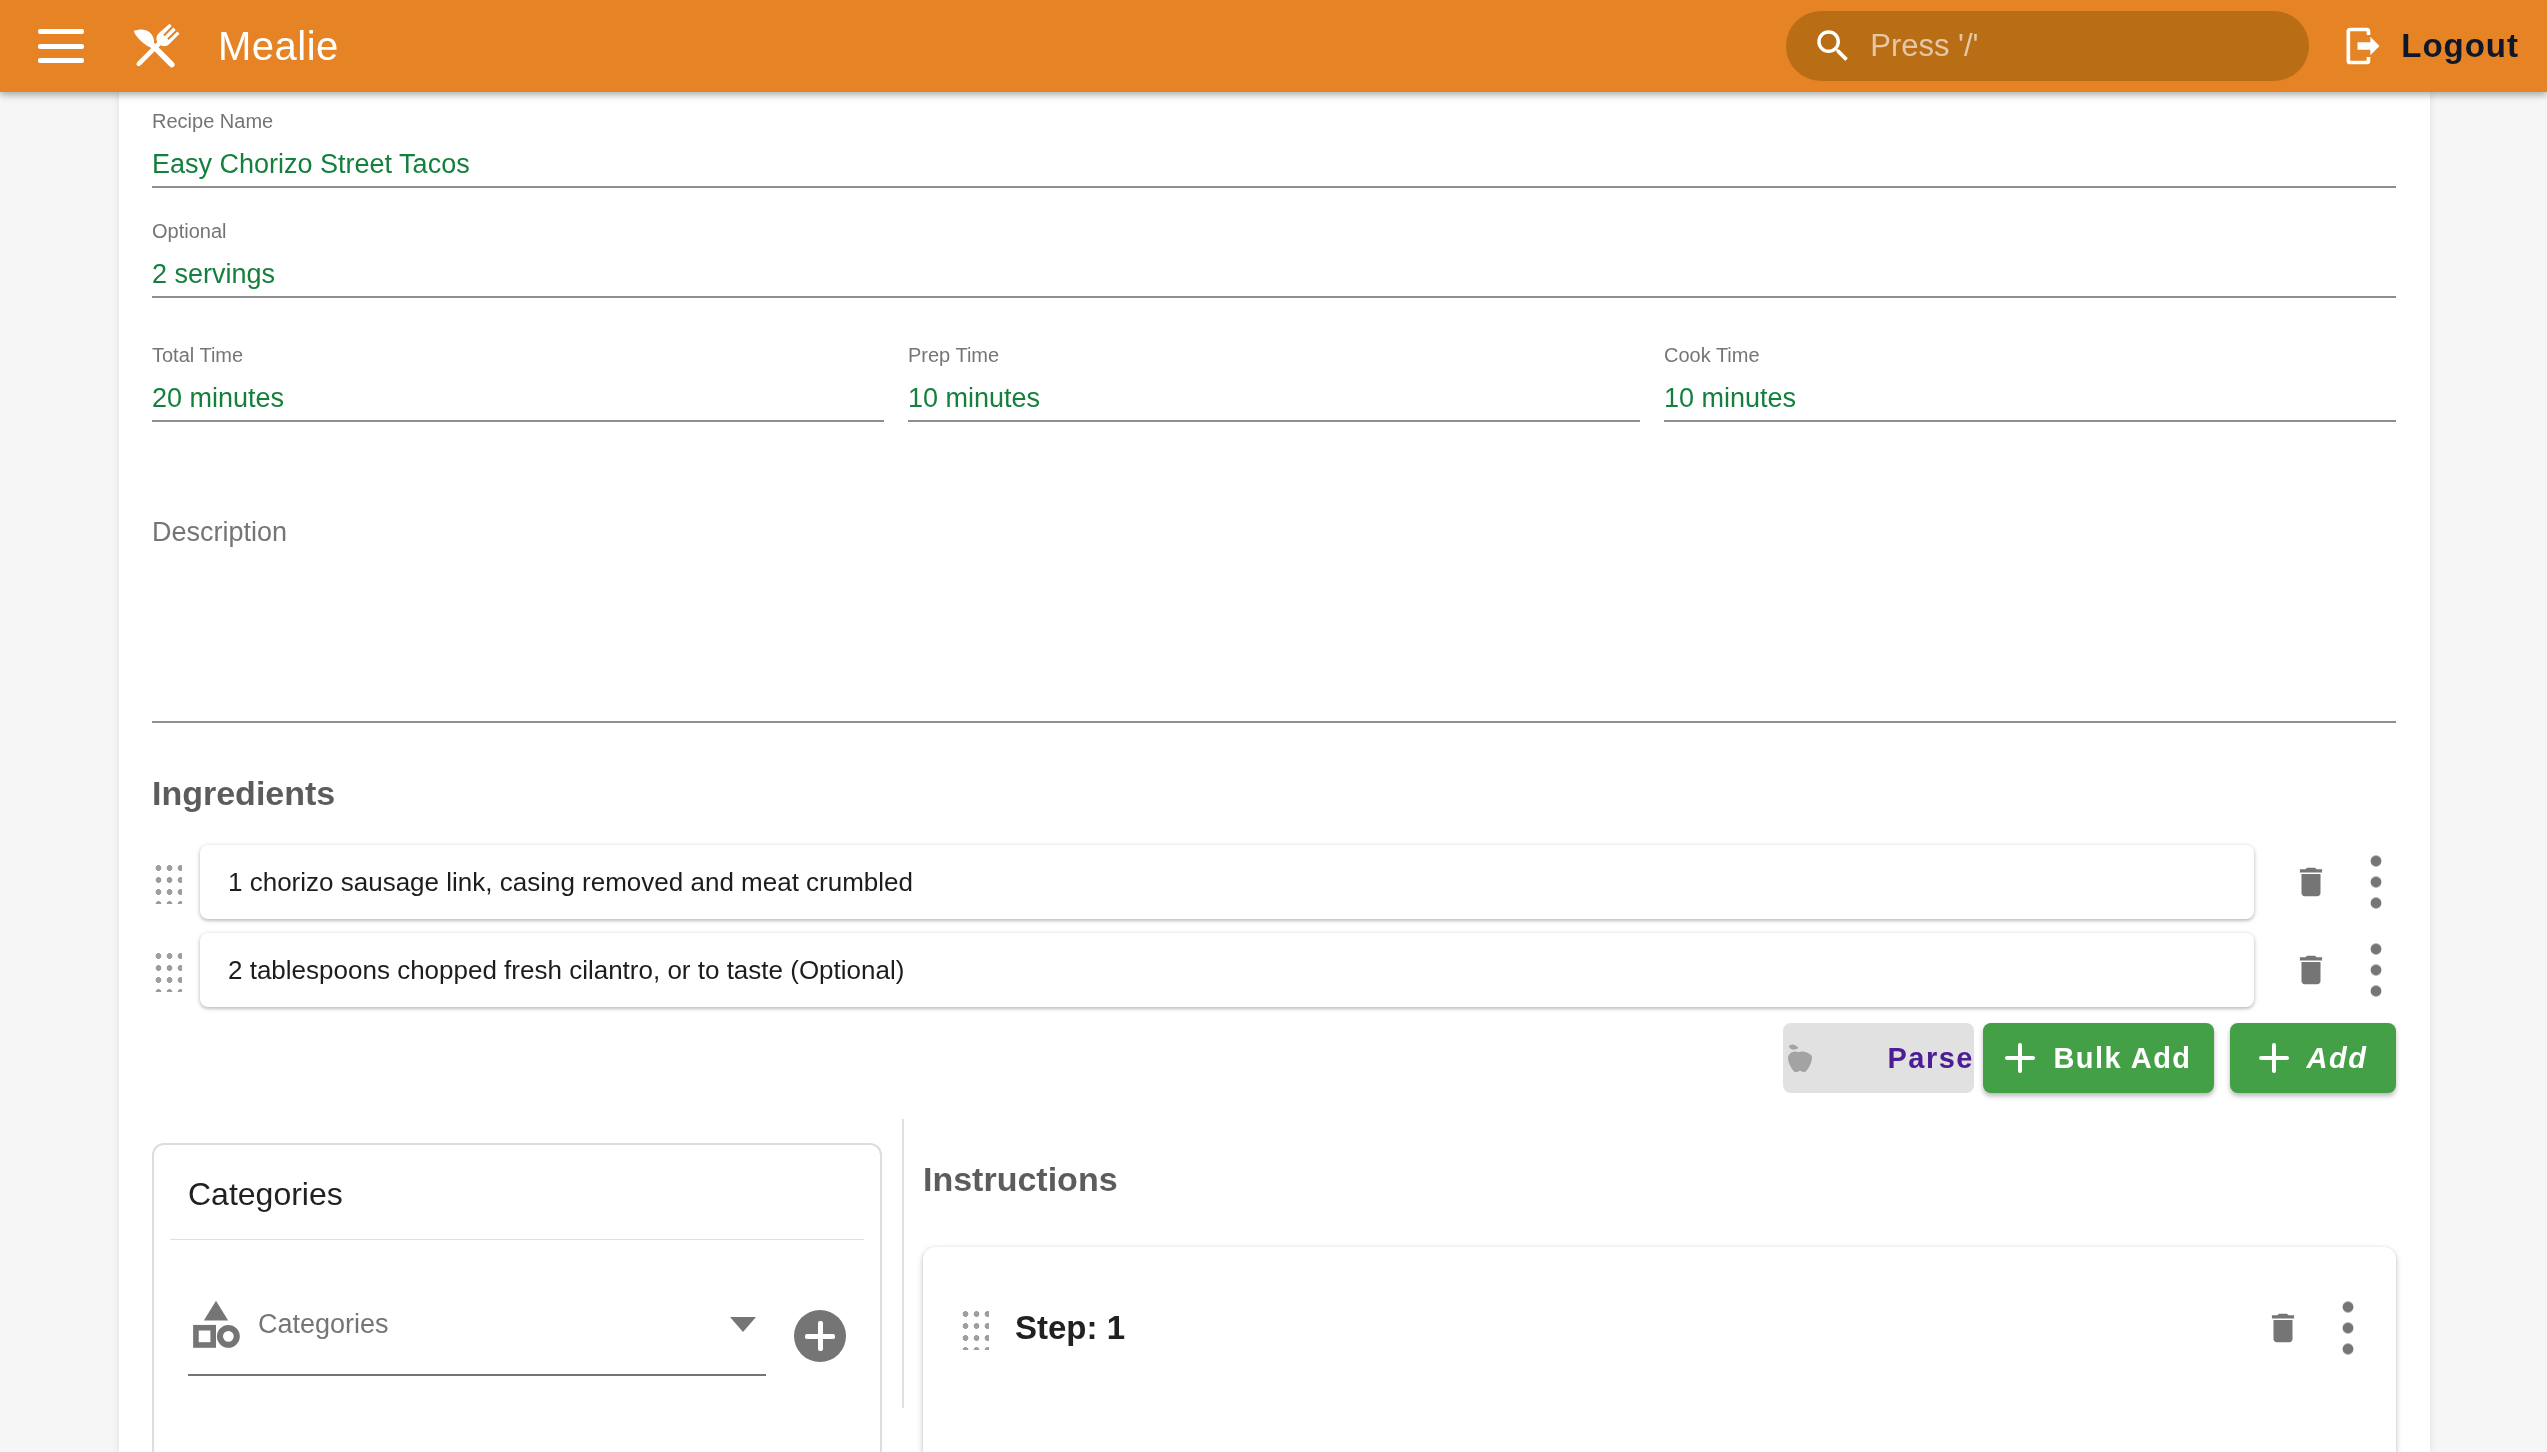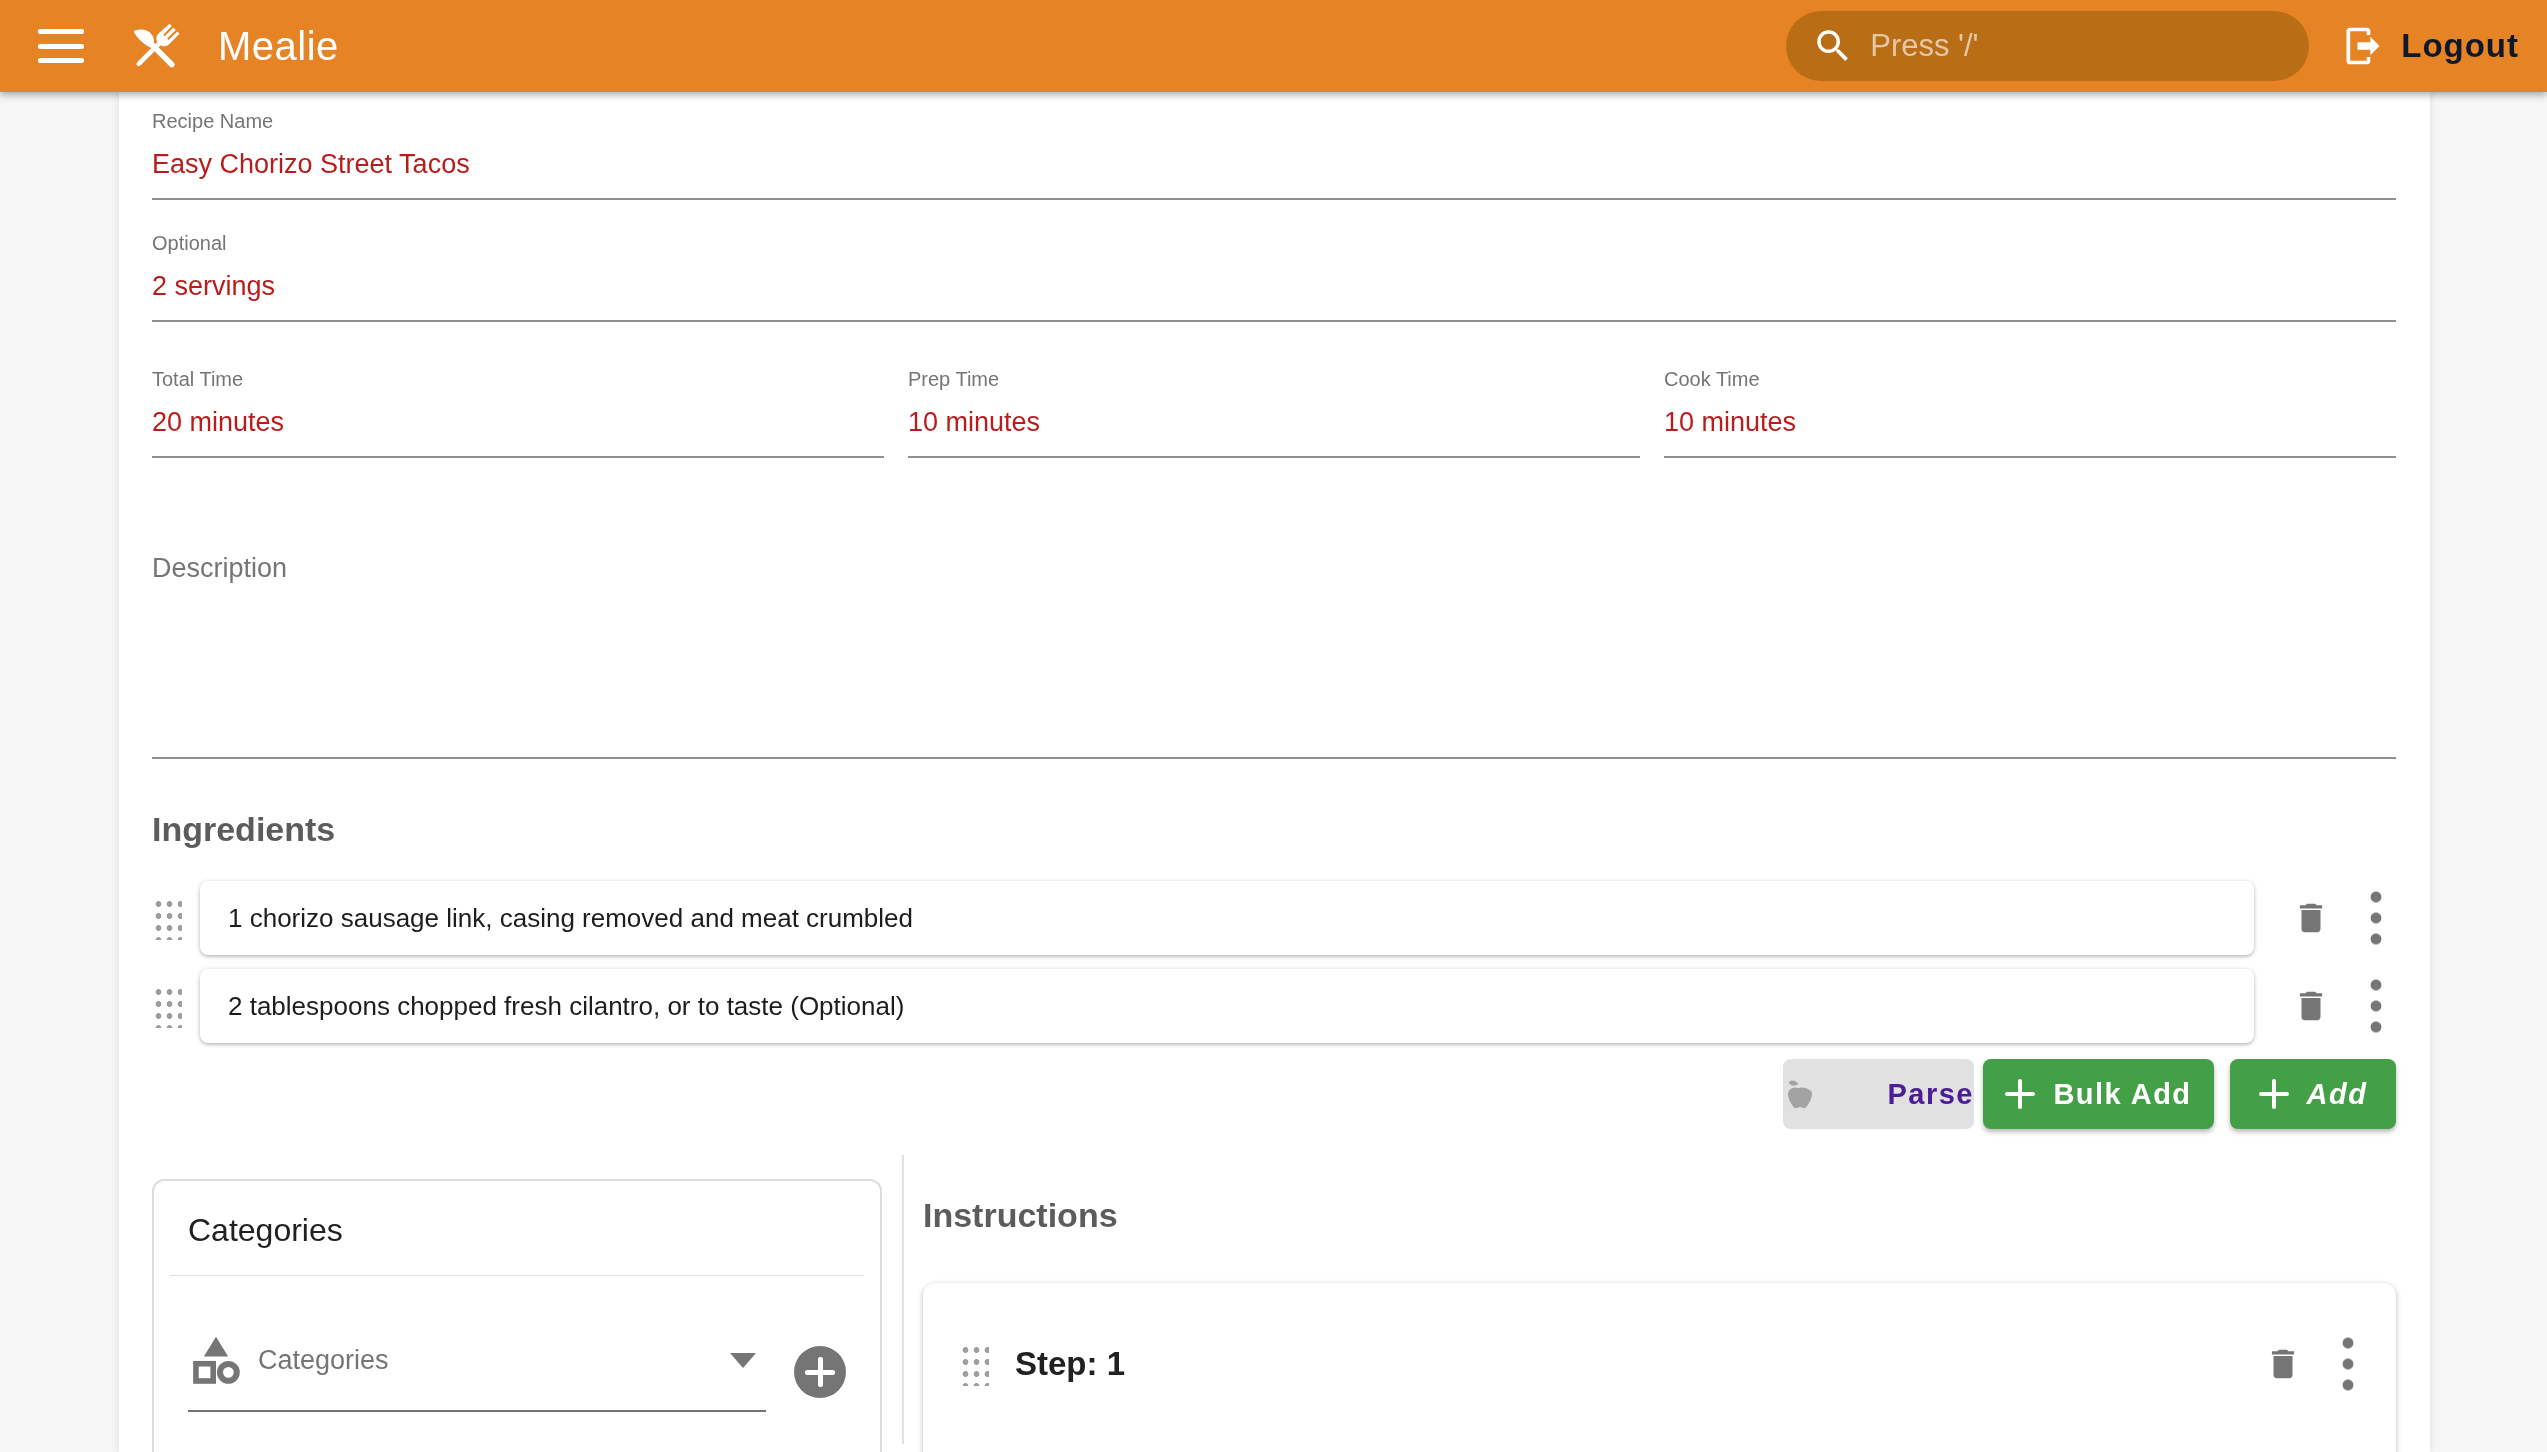--- a/index.html
+++ b/index.html
@@ -20,22 +20,22 @@
   .searchbar svg { margin-left:26px; }
   .search-placeholder { color:rgba(255,255,255,.62); font-size:31px; margin-left:16px; }
   .logout { display:flex; align-items:center; margin-left:32px; margin-right:28px; cursor:pointer; }
   .logout-label { color:#0f172a; font-size:33px; font-weight:700; margin-left:16px; letter-spacing:1px; }
 
   
   .main-card { position:absolute; left:119px; right:117px; top:92px; bottom:0; background:#fff;
                box-shadow:0 0 8px rgba(0,0,0,.10); padding:8px 34px 0 33px; overflow:hidden; }
 
   .field .flabel { font-size:20px; color:#757575; line-height:26px; }
-  .field .fvalue { font-size:27px; color:#b91c1c; line-height:44px; margin-top:8px; min-height:44px; }
-  .field { border-bottom:2px solid #8f8f8f; padding-bottom:12px; }
+  .field .fvalue { font-size:27px; color:#15803d; line-height:44px; margin-top:8px; min-height:44px; }
+  .field { border-bottom:2px solid #8f8f8f; }
   .f-name { margin-top:8px; }
   .f-servings { margin-top:30px; }
   .time-row { display:flex; gap:24px; margin-top:44px; }
   .time-row .field { flex:1; }
 
   .f-desc { margin-top:90px; border-bottom:2px solid #8f8f8f; padding-bottom:12px; }
   .f-desc .dlabel { font-size:27px; color:#757575; line-height:40px; }
   .f-desc .dbox { height:157px; }
 
   .section-heading { font-size:34px; font-weight:700; color:#5c5c5c; line-height:44px; }

